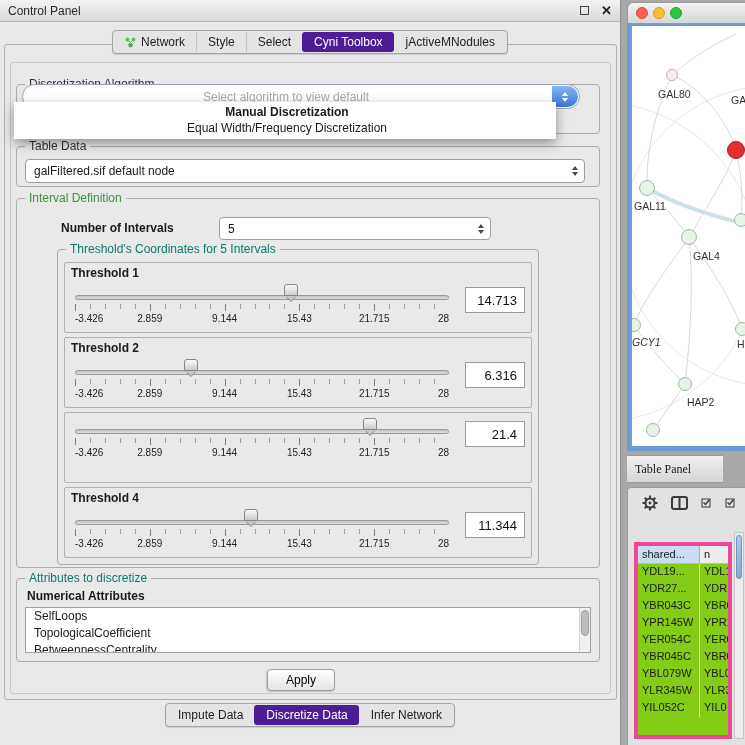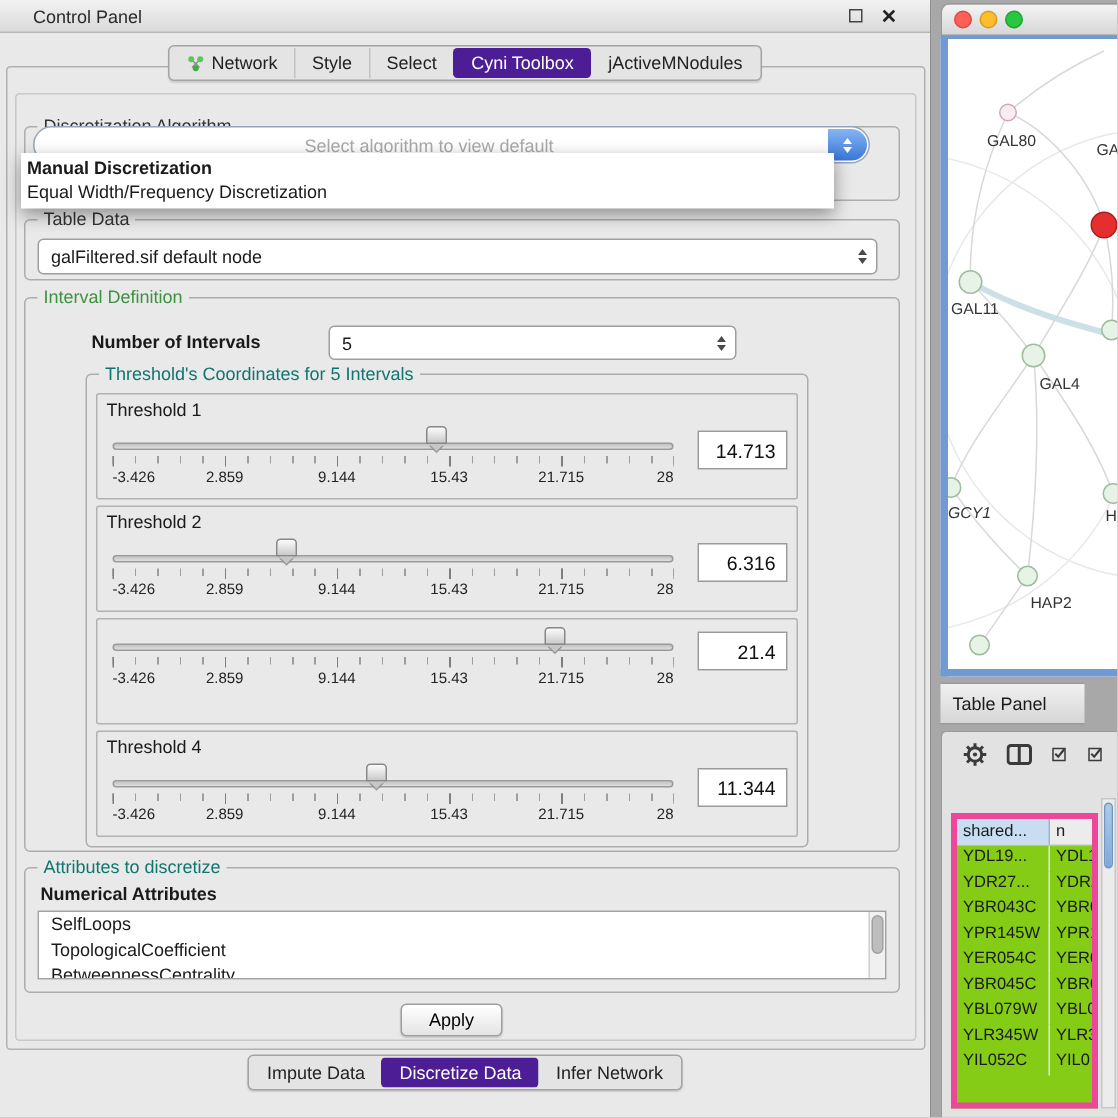--- a/index.html
+++ b/index.html
@@ -4,21 +4,21 @@
 <style>
   *{margin:0;padding:0;box-sizing:border-box;}
   html,body{width:745px;height:745px;}
   body{position:relative;overflow:hidden;background:#a8a8a8;
        font-family:"Liberation Sans",sans-serif;font-size:12px;color:#1a1a1a;}
 
   
   #control-panel{position:absolute;left:0;top:0;width:621px;height:745px;
     background:#e9e9e9;border-right:1px solid #8e8e8e;}
   .titlebar{height:22px;background:linear-gradient(#f2f2f2,#dadada);
-    border-bottom:1px solid #b6b6b6;display:flex;align-items:center;padding:0 22px;}
+    border-bottom:1px solid #b6b6b6;display:flex;align-items:center;padding:0 8px;}
   .titlebar .title{flex:1;color:#2a2a2a;}
   .win-square{width:9px;height:9px;border:1.5px solid #444;margin-right:12px;}
   .win-close{font-weight:bold;font-size:13px;color:#222;cursor:default;}
 
   .panel-outline{position:absolute;left:4px;top:44px;width:613px;height:656px;
     border:1px solid #b0b0b0;border-radius:3px;}
   .panel-inner{position:absolute;left:10px;top:62px;width:601px;height:632px;
     border:1px solid #c8c8c8;border-radius:3px;}
 
   
@@ -53,41 +53,41 @@
     text-align:center;color:#aaa;}
   #algo-cap{position:absolute;right:1px;top:1px;width:26px;height:21px;
     border-radius:0 12px 12px 0;background:linear-gradient(#85b5f2,#3b76d8);
     display:flex;flex-direction:column;align-items:center;justify-content:center;gap:2px;}
   #algo-cap i{display:block;width:0;height:0;border-left:3.5px solid transparent;
     border-right:3.5px solid transparent;}
   #algo-cap .up{border-bottom:4px solid #fff;}
   #algo-cap .dn{border-top:4px solid #fff;}
   #algo-popup{position:absolute;left:14px;top:102px;width:542px;height:37px;z-index:31;
     background:#fff;box-shadow:0 4px 12px rgba(0,0,0,.4);padding-top:2px;}
-  .popup-item{height:16px;line-height:16px;padding-left:4px;white-space:nowrap;}
+  .popup-item{height:16px;line-height:16px;padding-left:4px;white-space:nowrap;text-align:center;}
   .popup-item.bold{font-weight:bold;}
 
   
   .combo{position:absolute;background:#fff;border:1px solid #9e9e9e;border-radius:4px;}
   .combo .val{position:absolute;left:8px;top:0;bottom:0;display:flex;align-items:center;
     white-space:nowrap;}
   .spin{position:absolute;right:6px;top:50%;transform:translateY(-50%);
     display:flex;flex-direction:column;gap:2px;}
   .spin i{display:block;width:0;height:0;border-left:3.5px solid transparent;
     border-right:3.5px solid transparent;}
   .spin .up{border-bottom:4px solid #4a4a4a;}
   .spin .dn{border-top:4px solid #4a4a4a;}
   #tabledata-combo{left:8px;top:12px;width:560px;height:24px;}
   #num-combo{left:202px;top:18px;width:272px;height:23px;}
   #num-label{position:absolute;left:44px;top:22px;font-weight:bold;}
 
   
   .th-panel{position:relative;margin:0 6px 4px 6px;height:71px;
     border:1px solid #b2b2b2;border-radius:2px;padding:3px 6px;background:#e9e9e9;}
-  .th-label{font-weight:normal;height:16px;}
+  .th-label{font-weight:bold;height:16px;}
   .th-row{display:flex;align-items:flex-start;}
   .slider{flex:1;position:relative;height:48px;margin:0 16px 0 4px;}
   .track{position:absolute;left:0;right:0;top:13px;height:5px;border:1px solid #9a9a9a;
     border-radius:3px;background:linear-gradient(#c2c2c2,#dedede);}
   .thumb{position:absolute;top:2px;width:14px;height:12px;z-index:2;
     background:linear-gradient(#fbfbfb,#cbcbcb);border:1px solid #878787;
     border-radius:3px 3px 1px 1px;}
   .thumb::after{content:"";position:absolute;left:1px;top:11px;width:0;height:0;
     border-left:5.5px solid transparent;border-right:5.5px solid transparent;
     border-top:5px solid #c6c6c6;filter:drop-shadow(0 1px 0 #878787);}
@@ -128,21 +128,21 @@
   #net-frame{position:absolute;left:0;top:22px;right:0;bottom:0;background:#fff;
     border-left:5px solid #6f9ad2;border-bottom:5px solid #6f9ad2;border-top:2px solid #6f9ad2;
     overflow:hidden;}
   #net-edges{position:absolute;left:0;top:0;}
   .node{position:absolute;border-radius:50%;}
   .nlabel{position:absolute;font-size:10.5px;color:#333;white-space:nowrap;}
 
   
   #tp-header{position:absolute;left:627px;top:455px;width:96px;height:28px;
     background:linear-gradient(#f0f0f0,#d6d6d6);border-top:1px solid #9a9a9a;
-    border-bottom:1px solid #9a9a9a;display:flex;align-items:center;padding-left:8px;}
+    border-bottom:1px solid #9a9a9a;display:flex;align-items:center;padding-left:8px;font-family:Liberation Serif, serif;}
   #table-panel{position:absolute;left:627px;top:487px;width:118px;height:258px;
     background:#e2e2e2;border-left:1px solid #9a9a9a;border-top:1px solid #9a9a9a;
     border-top-left-radius:4px;overflow:hidden;}
   #tp-toolbar{height:32px;display:flex;align-items:center;gap:13px;padding-left:14px;}
   #tp-table{position:absolute;left:6px;right:13px;top:44px;bottom:6px;background:#84cc16;
     border:4px solid #ec4899;overflow:hidden;margin-top:10px;}
   .tp-hrow{display:flex;height:18px;border-bottom:1px solid #bcbcbc;background:#ececec;}
   .tp-hcell1{width:62px;background:#c8ddf1;border-right:1px solid #9ab4d0;
     padding:2px 4px;font-size:11px;white-space:nowrap;overflow:hidden;}
   .tp-hcell2{flex:1;padding:2px 4px;font-size:11px;white-space:nowrap;overflow:hidden;}

